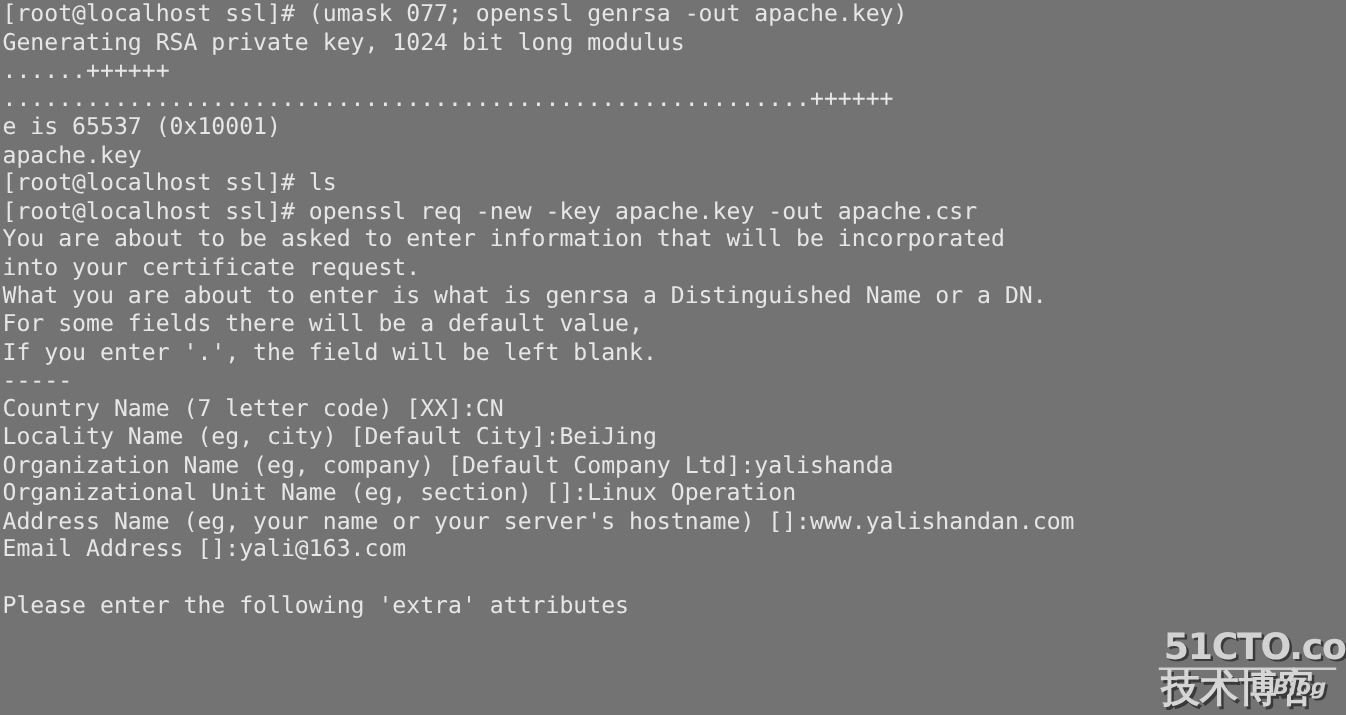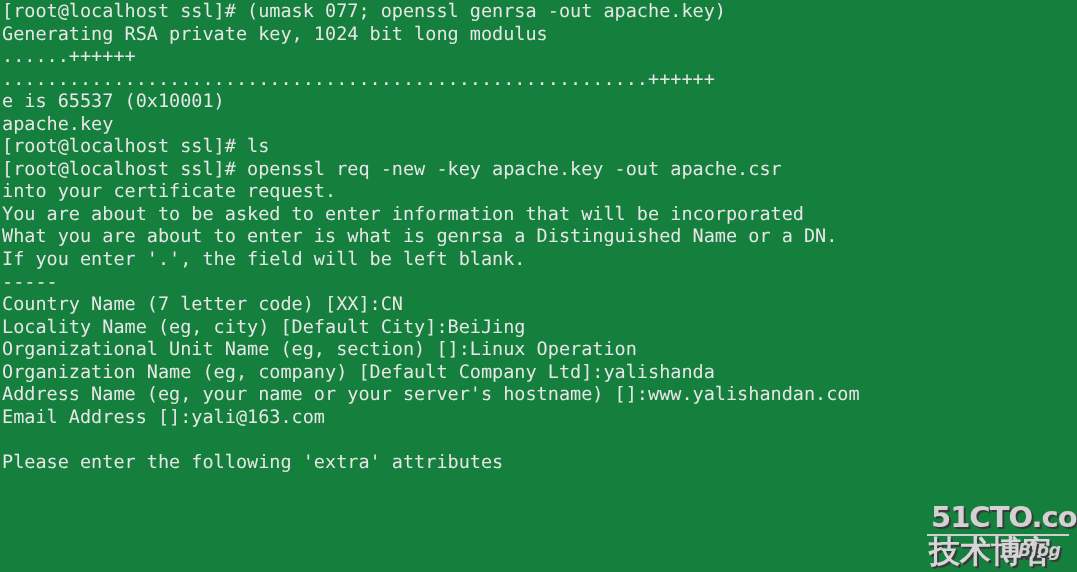--- a/index.html
+++ b/index.html
@@ -11,21 +11,21 @@
   body {
     width: 1077px;
     height: 572px;
     overflow: hidden;
     font-family: "DejaVu Sans Mono", "Liberation Mono", monospace;
   }
   #terminal {
     position: relative;
     width: 1077px;
     height: 572px;
-    background: #15803d;
+    background: #737373;
     box-sizing: border-box;
     padding: 1px 0 0 2px;
   }
   .term-line {
     display: block;
     color: #e6e6e6;
     font-family: "DejaVu Sans Mono", "Liberation Mono", monospace;
     font-size: 18.5px;
     line-height: 22.55px;
     height: 22.55px;
@@ -98,29 +98,30 @@
 
   <div id="terminal-output">
     <span class="term-line">[root@localhost ssl]# (umask 077; openssl genrsa -out apache.key)</span>
     <span class="term-line">Generating RSA private key, 1024 bit long modulus</span>
     <span class="term-line">......++++++</span>
     <span class="term-line">..........................................................++++++</span>
     <span class="term-line">e is 65537 (0x10001)</span>
     <span class="term-line">apache.key</span>
     <span class="term-line">[root@localhost ssl]# ls</span>
     <span class="term-line">[root@localhost ssl]# openssl req -new -key apache.key -out apache.csr</span>
+    <span class="term-line">You are about to be asked to enter information that will be incorporated</span>
     <span class="term-line">into your certificate request.</span>
-    <span class="term-line">You are about to be asked to enter information that will be incorporated</span>
     <span class="term-line">What you are about to enter is what is genrsa a Distinguished Name or a DN.</span>
+    <span class="term-line">For some fields there will be a default value,</span>
     <span class="term-line">If you enter '.', the field will be left blank.</span>
     <span class="term-line">-----</span>
     <span class="term-line">Country Name (7 letter code) [XX]:CN</span>
     <span class="term-line">Locality Name (eg, city) [Default City]:BeiJing</span>
+    <span class="term-line">Organization Name (eg, company) [Default Company Ltd]:yalishanda</span>
     <span class="term-line">Organizational Unit Name (eg, section) []:Linux Operation</span>
-    <span class="term-line">Organization Name (eg, company) [Default Company Ltd]:yalishanda</span>
     <span class="term-line">Address Name (eg, your name or your server's hostname) []:www.yalishandan.com</span>
     <span class="term-line">Email Address []:yali@163.com</span>
     <span class="term-line blank"></span>
     <span class="term-line">Please enter the following 'extra' attributes</span>
   </div>
 
   <div id="watermark">
     <div class="wm-main">51CTO.com</div>
     <div class="wm-rule"></div>
     <div class="wm-cn">技术博客</div>

